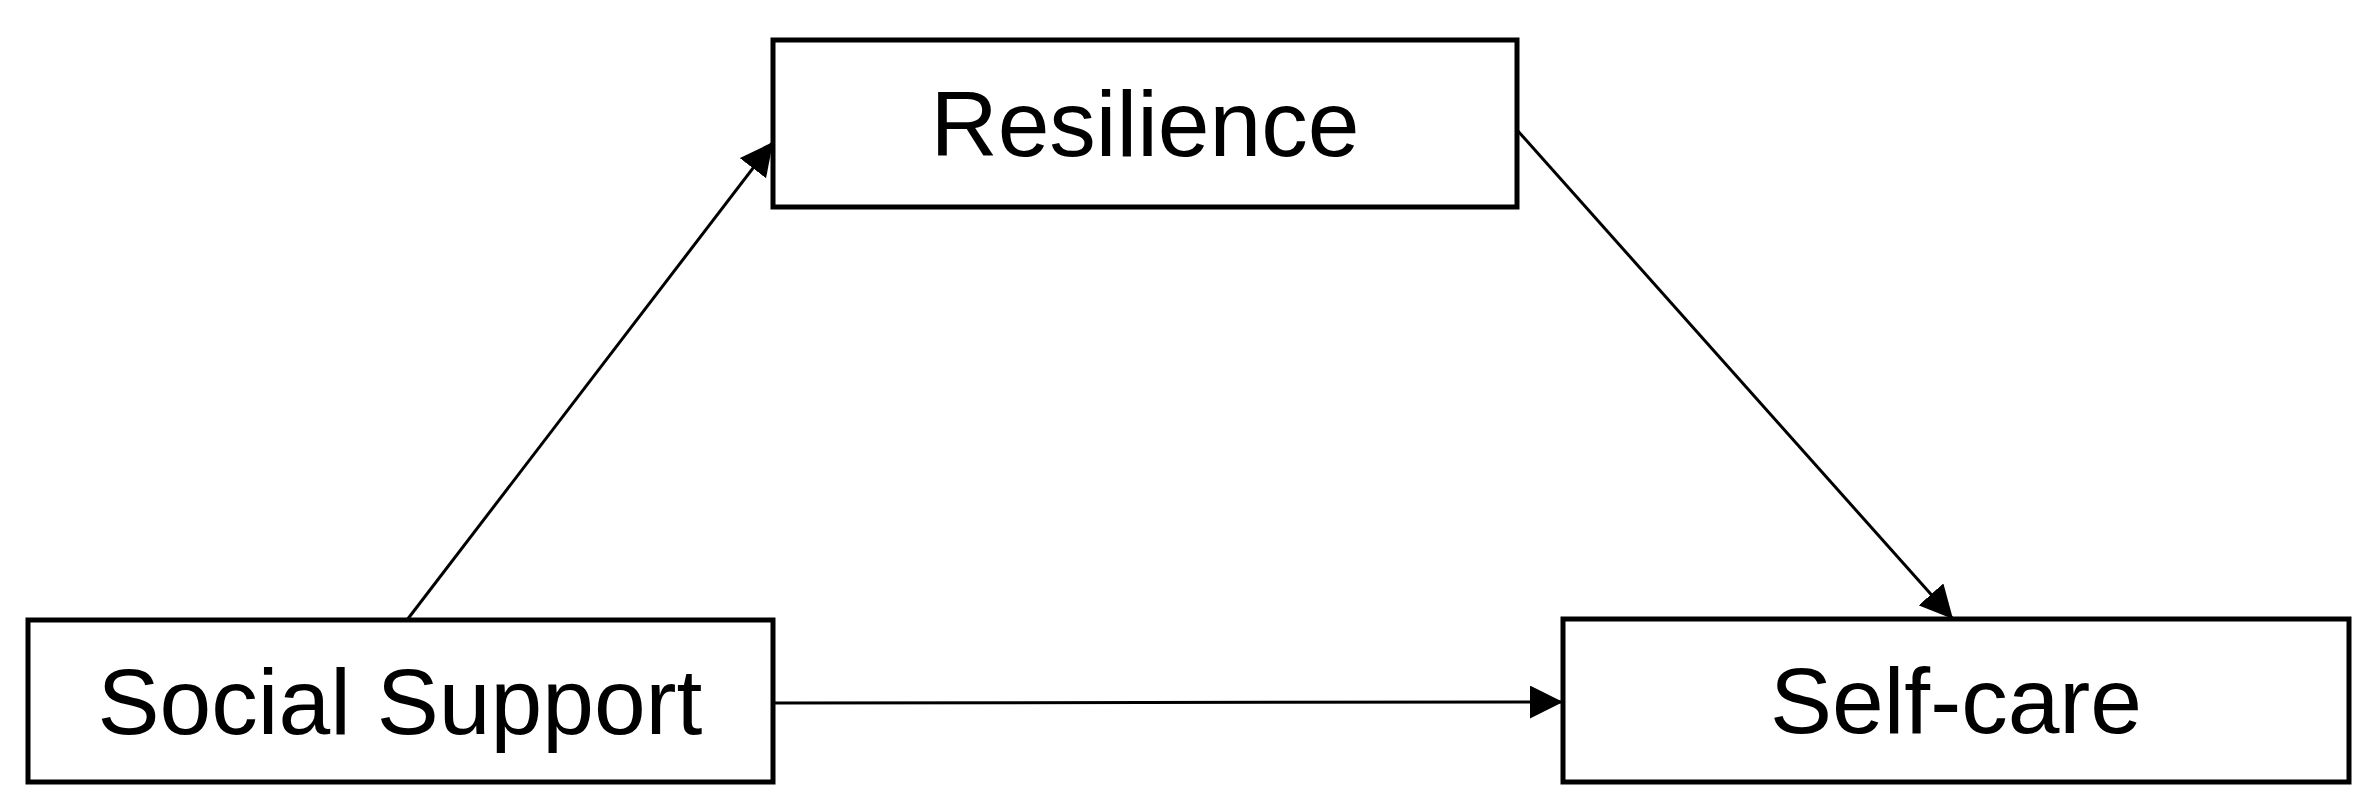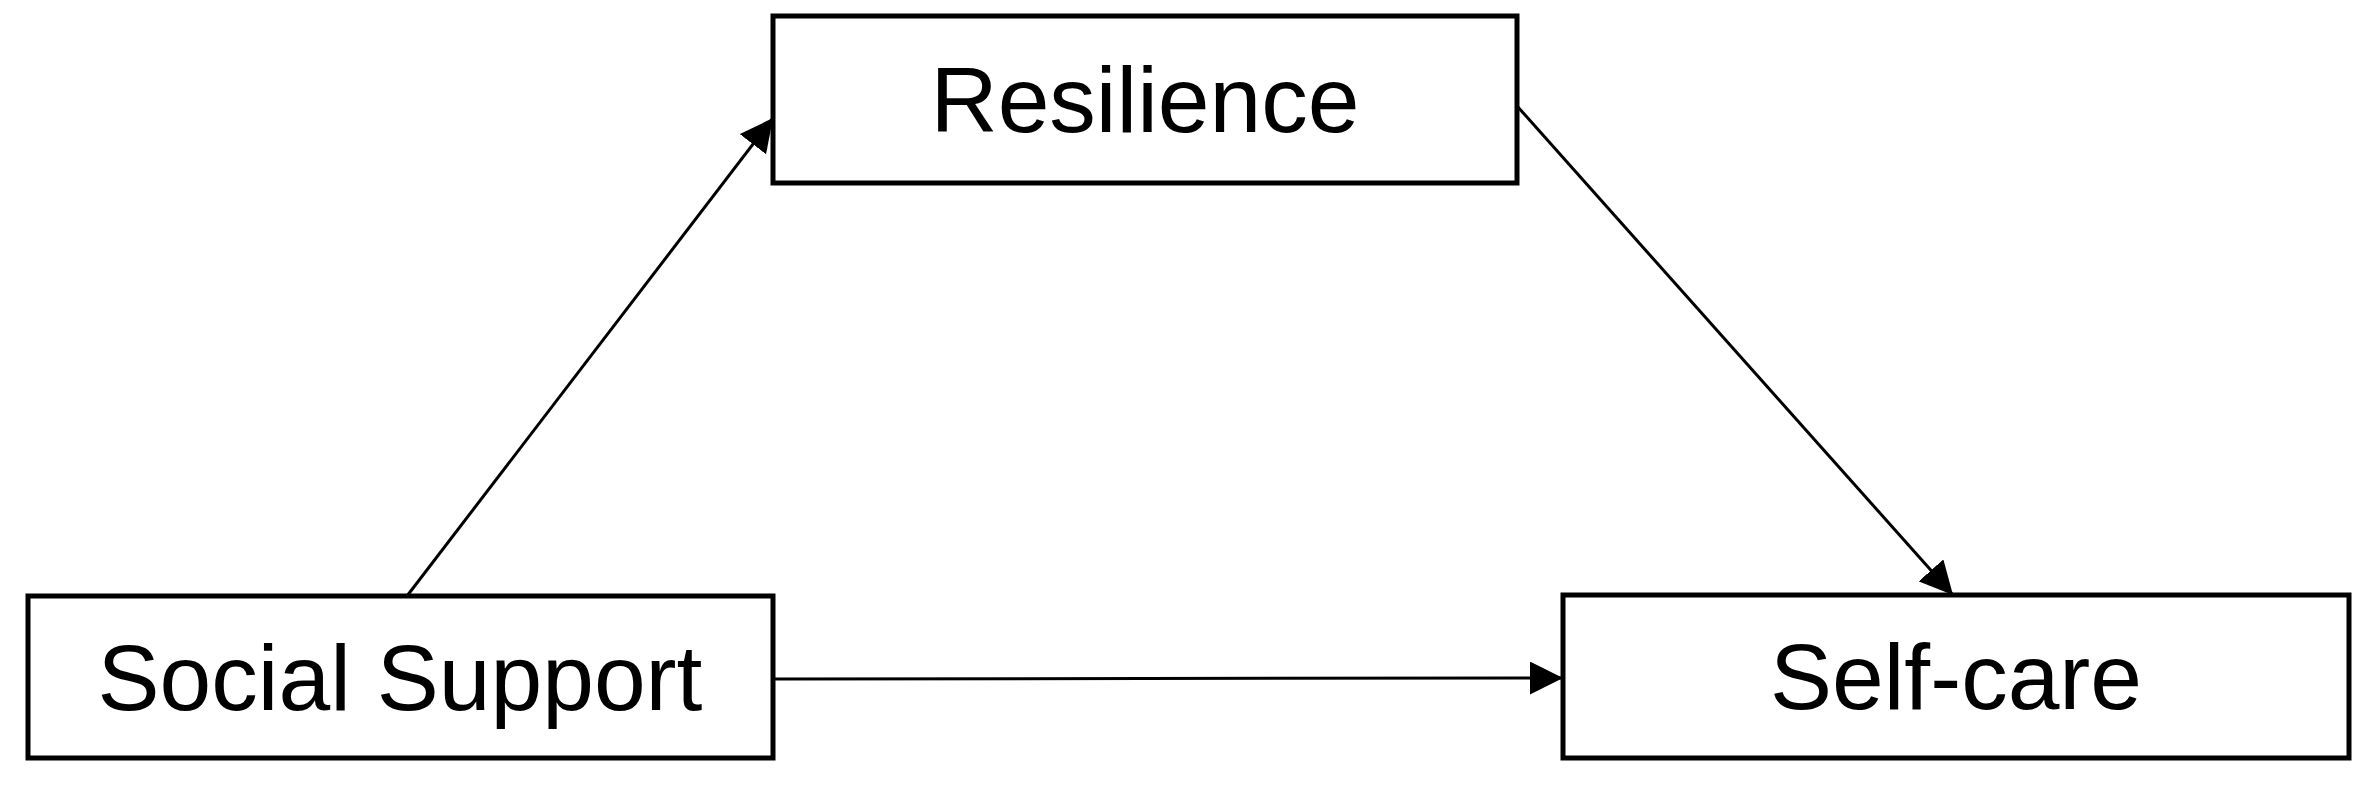--- a/index.html
+++ b/index.html
@@ -8,20 +8,21 @@
     background: #ffffff;
     width: 2376px;
     height: 791px;
     overflow: hidden;
   }
   .canvas {
     position: relative;
     width: 2376px;
     height: 665px;
     background: #ffffff;
+    margin-top: 24px;
   }
   svg { display: block; }
   .node-rect {
     fill: #ffffff;
     stroke: #000000;
     stroke-width: 5;
   }
   .edge-line {
     stroke: #000000;
     stroke-width: 3;

